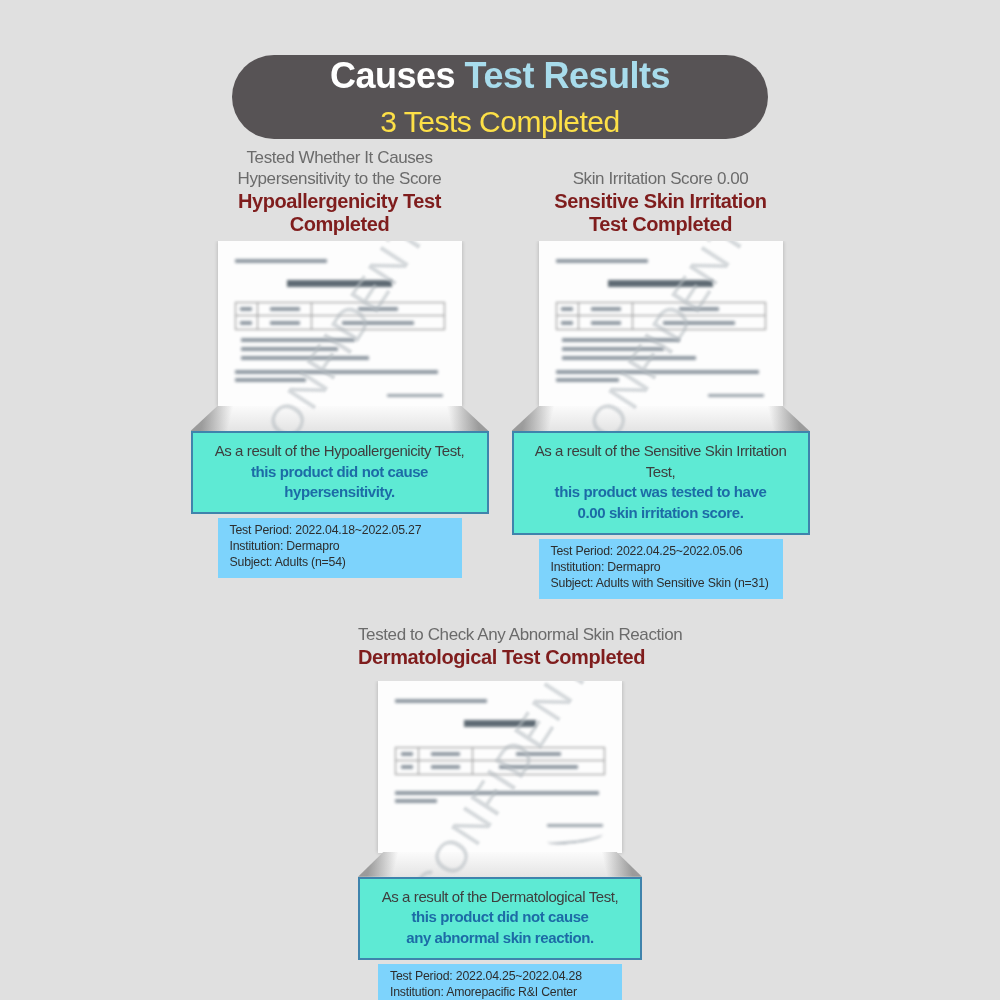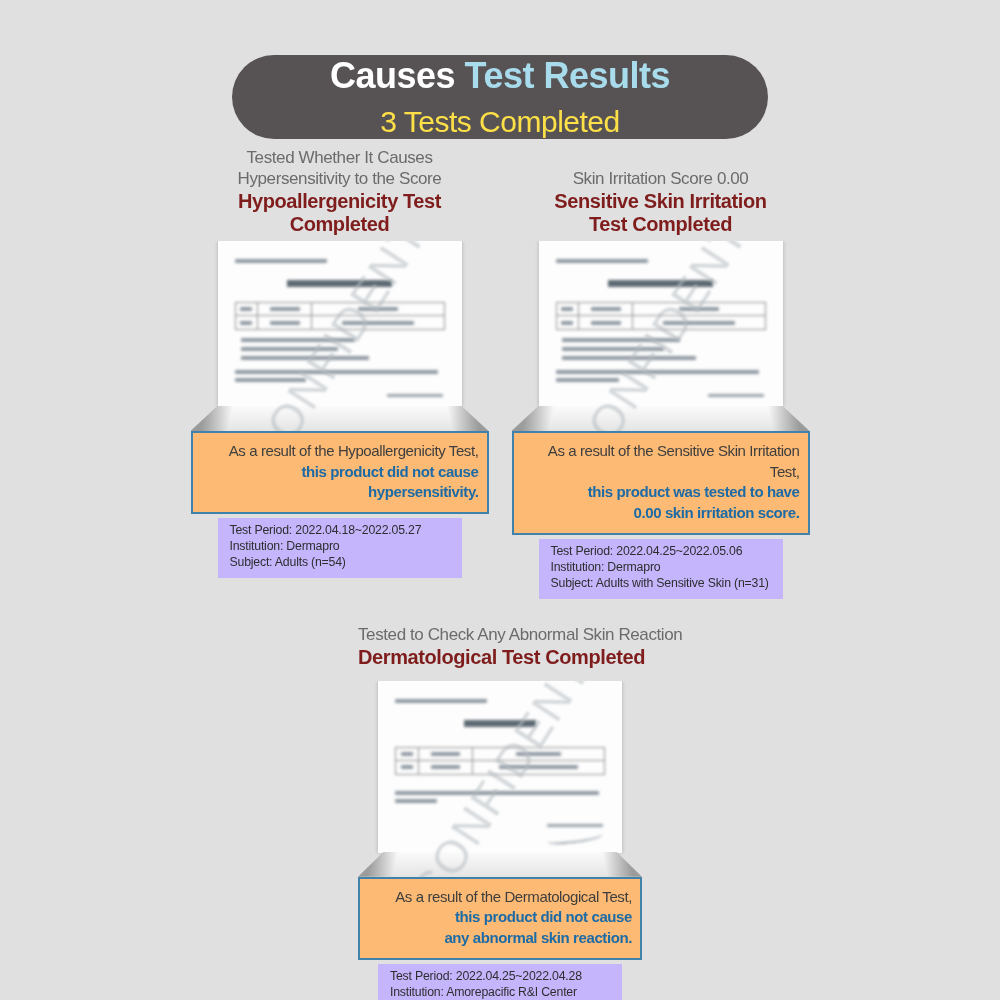--- a/index.html
+++ b/index.html
@@ -68,29 +68,29 @@
   .watermark{
     position:absolute;left:0;right:0;top:38%;
     text-align:center;transform:rotate(-57deg);
     font-size:46px;letter-spacing:2px;font-weight:400;
     color:#b4bbc0;opacity:.55;filter:blur(1.1px);
     pointer-events:none;white-space:nowrap;
   }
 
   
   .callout{
-    border:2px solid #3f83ac;background:#fdba74;
-    padding:8px 8px 9px;text-align:right;
+    border:2px solid #3f83ac;background:#5eead4;
+    padding:8px 8px 9px;text-align:center;
   }
   .callout .plain{font-size:15px;line-height:1.38;color:#3e3e3e;letter-spacing:-0.4px;}
   .callout .hl{font-size:15px;line-height:1.38;font-weight:700;color:#1c6ba6;letter-spacing:-0.4px;}
 
   
   .details{
-    width:244px;margin:4px auto 0;background:#c4b5fd;
+    width:244px;margin:4px auto 0;background:#7dd3fc;
     padding:5px 12px 7px;box-sizing:border-box;
     font-size:12.3px;line-height:1.3;color:#2e2e2e;letter-spacing:-0.2px;
   }
 </style>
 </head>
 <body>
 
 <div class="pill">
   <div class="pill-title"><span>Causes </span><span class="accent">Test Results</span></div>
   <div class="pill-sub">3 Tests Completed</div>

